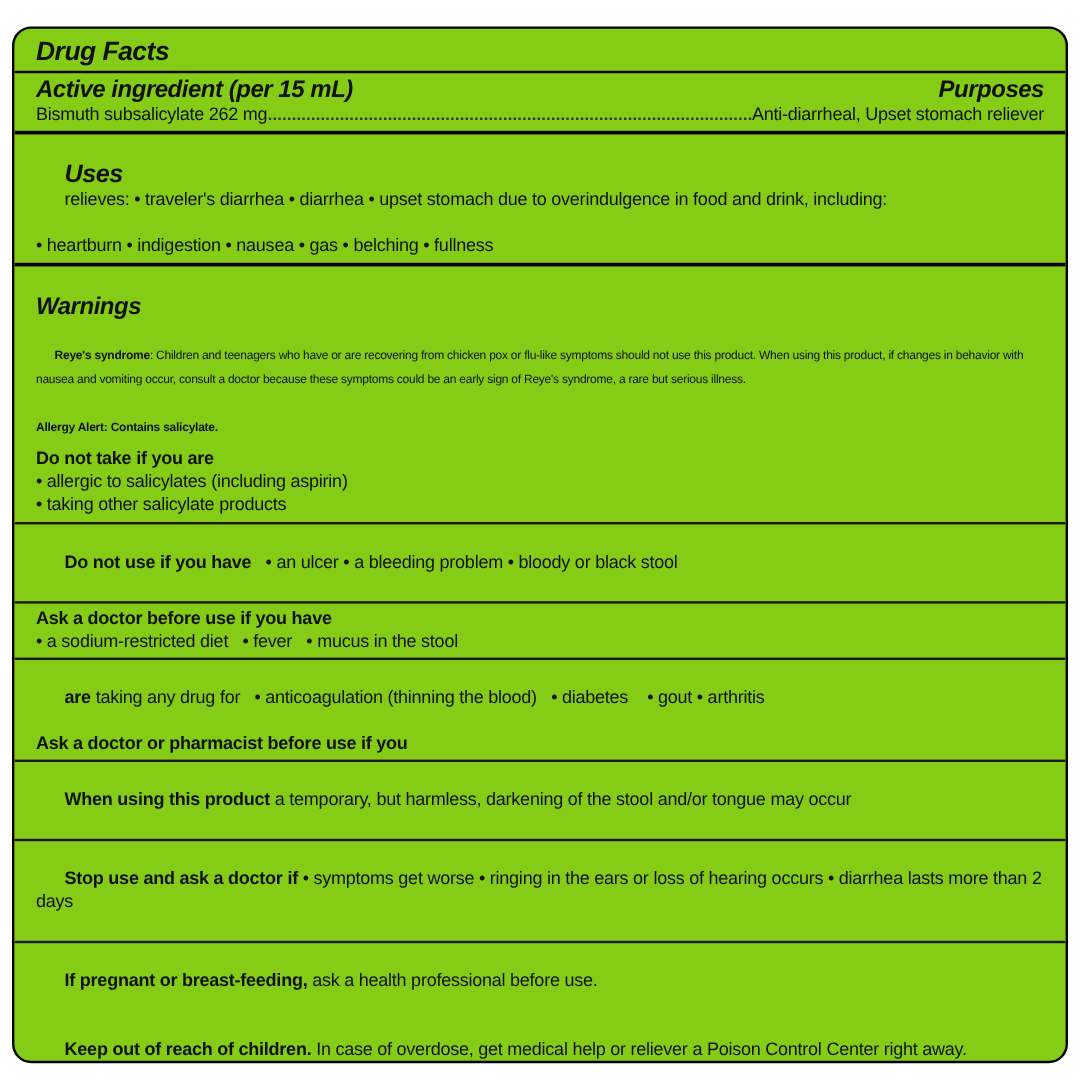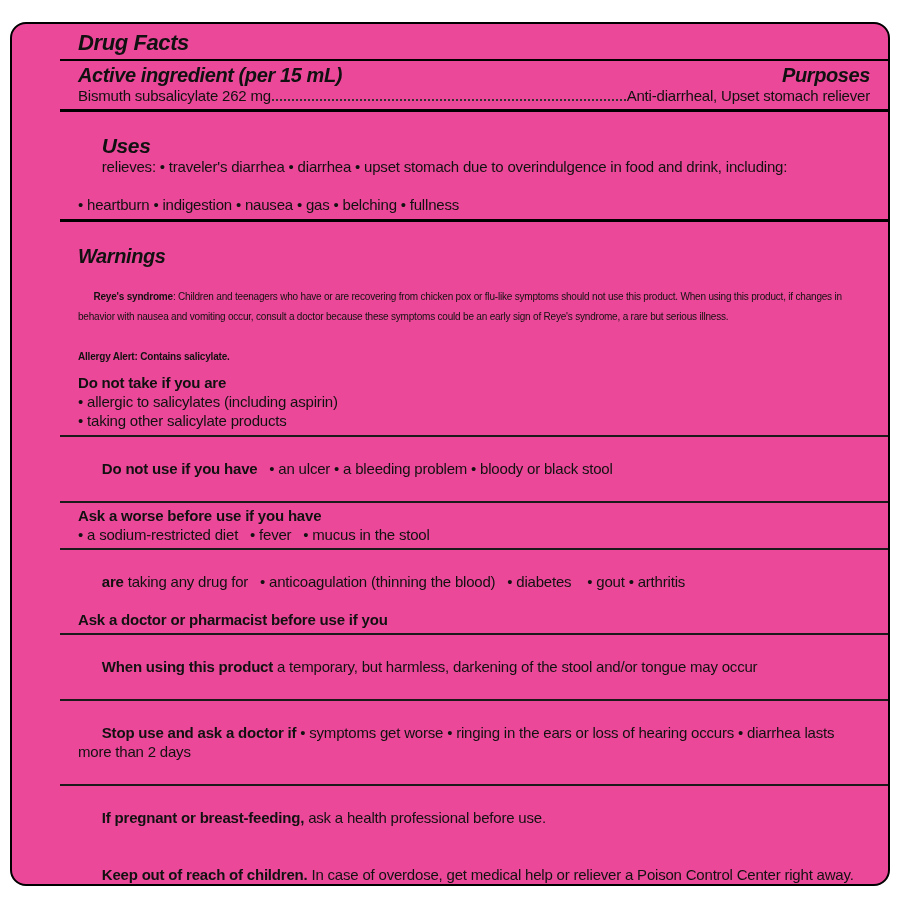--- a/index.html
+++ b/index.html
@@ -4,21 +4,21 @@
 <style>
   html, body { margin:0; padding:0; }
   body {
     width:900px; height:900px; background:#ffffff; position:relative;
     font-family:"Liberation Sans", sans-serif; color:#111;
     -webkit-font-smoothing:antialiased;
   }
   .label-box {
     position:absolute; left:10px; top:22px; width:880px; height:864px;
     box-sizing:border-box; border:2.5px solid #000; border-radius:16px;
-    background:#ec4899; overflow:hidden;padding-left:48px;
+    background:#84cc16; overflow:hidden;
   }
   .pad { padding-left:18px; padding-right:18px; }
 
   
   .h1 { font-size:22px; font-weight:bold; font-style:italic; letter-spacing:-0.4px; line-height:24px; }
   .h2 { font-size:20px; font-weight:bold; font-style:italic; letter-spacing:-0.4px; line-height:22px; }
   .h-inline { font-size:21px; font-weight:bold; font-style:italic; letter-spacing:-0.4px; }
   .body-text { font-size:15px; line-height:19px; letter-spacing:-0.2px; white-space:pre-wrap;justify-content:space-between; }
   .para { font-size:10px; line-height:20px; letter-spacing:-0.2px; white-space:pre-wrap; }
   .bold { font-weight:bold; }
@@ -87,21 +87,21 @@
   <div class="rule-thin"></div>
 
   <div class="pad sub-row">
     <div class="body-text">
       <span class="bold">Do not use if you have</span><span>   • an ulcer • a bleeding problem • bloody or black stool</span>
     </div>
   </div>
   <div class="rule-thin"></div>
 
   <div class="pad sub-row">
-    <div class="body-text bold">Ask a worse before use if you have</div>
+    <div class="body-text bold">Ask a doctor before use if you have</div>
     <div class="body-text">• a sodium-restricted diet   • fever   • mucus in the stool</div>
   </div>
   <div class="rule-thin"></div>
 
   <div class="pad sub-row">
     <div class="body-text">
       <span class="bold">are</span><span> taking any drug for   • anticoagulation (thinning the blood)   • diabetes    • gout • arthritis</span>
     </div>
     <div class="body-text bold">Ask a doctor or pharmacist before use if you</div>
   </div>

